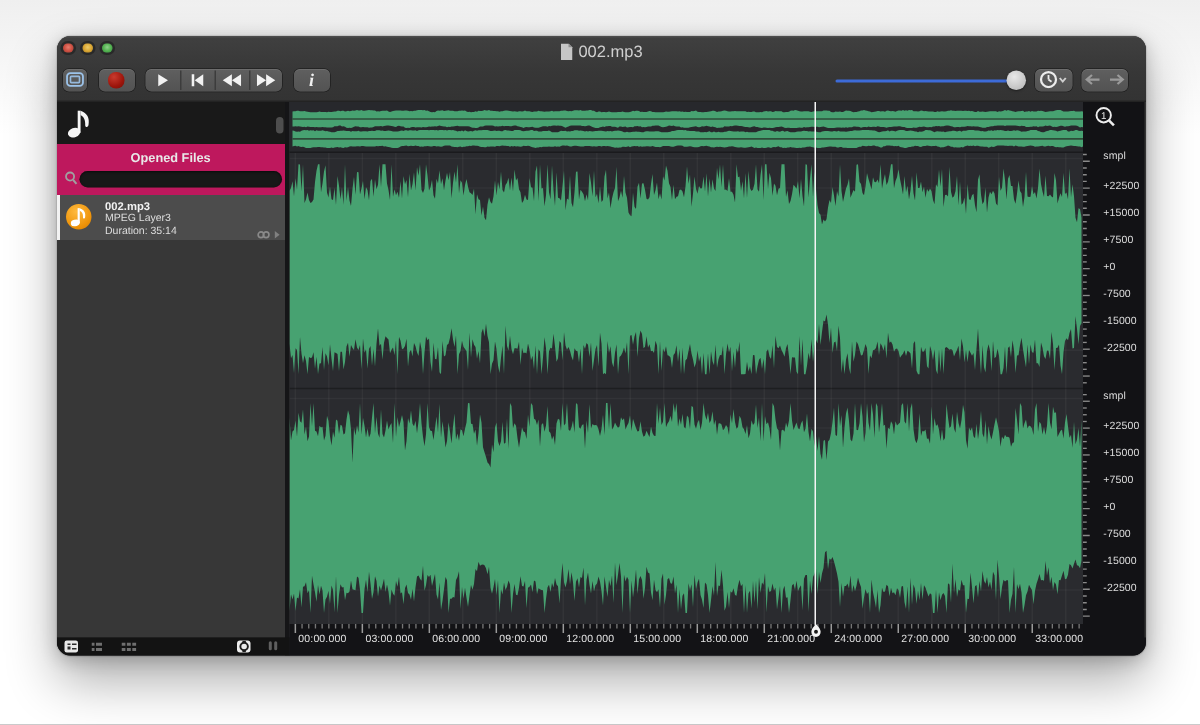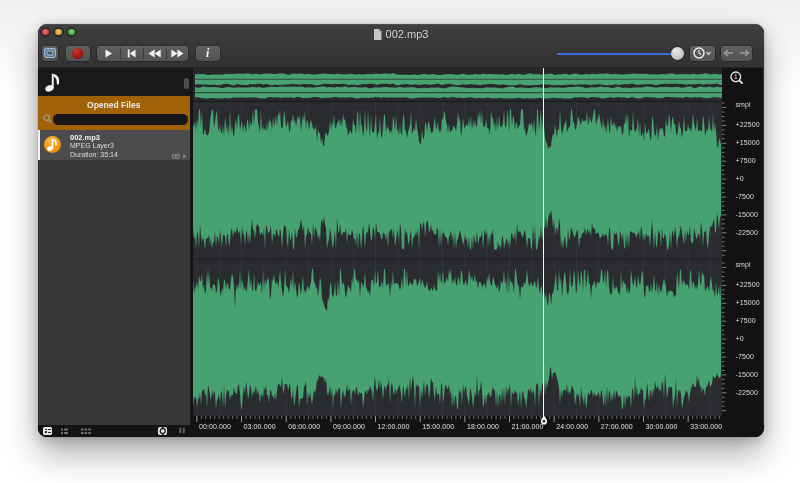--- a/index.html
+++ b/index.html
@@ -26,21 +26,21 @@
   border-radius:2px; box-shadow:inset 0 1px 2px rgba(0,0,0,0.8), 0 0.5px 0 rgba(255,255,255,0.07); }
 .lcdsm { position:absolute; left:5px; color:#74ab8c; font-size:7.5px; font-weight:bold; letter-spacing:0.2px; }
 .lcdghost { position:absolute; left:36px; top:1px; color:#25312a; font-size:21px; font-weight:bold;
   transform:scaleX(0.84); transform-origin:left; letter-spacing:1px; }
 .lcdmain { position:absolute; left:86px; top:1px; color:#d2ecdc; font-size:21px; font-weight:bold;
   transform:scaleX(0.84); transform-origin:left; letter-spacing:1px; text-shadow:0 0 2.5px rgba(120,210,150,0.4); }
 
 
 .sidebar { position:absolute; left:0; top:44px; width:152.5px; bottom:12px; background:#373737; }
 .sb-top { position:absolute; left:0; top:0; width:100%; height:28px; background:#191919; }
-.sb-head { position:absolute; left:0; top:28px; width:100%; height:33.5px; background:#a16207; }
+.sb-head { position:absolute; left:0; top:28px; width:100%; height:33.5px; background:#be185d; }
 .sb-title { position:absolute; top:4px; width:100%; text-align:center; font-weight:bold; font-size:8.5px; color:#e8e8e8; }
 .search { position:absolute; left:15.5px; top:18px; width:135px; height:10.5px; background:#181818;
   border-radius:5.5px; box-shadow:inset 0 0.5px 1.5px rgba(0,0,0,0.7); }
 .row { position:absolute; left:0; top:61.5px; width:100%; height:30px; background:#4c4c4c; }
 .rowstripe { position:absolute; left:0; top:61.5px; width:2.5px; height:30px; background:#f2f2f2; }
 .rowtext { position:absolute; left:32.5px; font-size:7px; color:#dedede; white-space:nowrap; }
 .handle { position:absolute; left:146px; top:10px; width:5px; height:11px; border-radius:2.5px; background:#4e4e4e; }
 
 
 .wavearea { position:absolute; left:155.5px; top:44px; width:528.5px; height:369px; background:#2a2b2f; }

